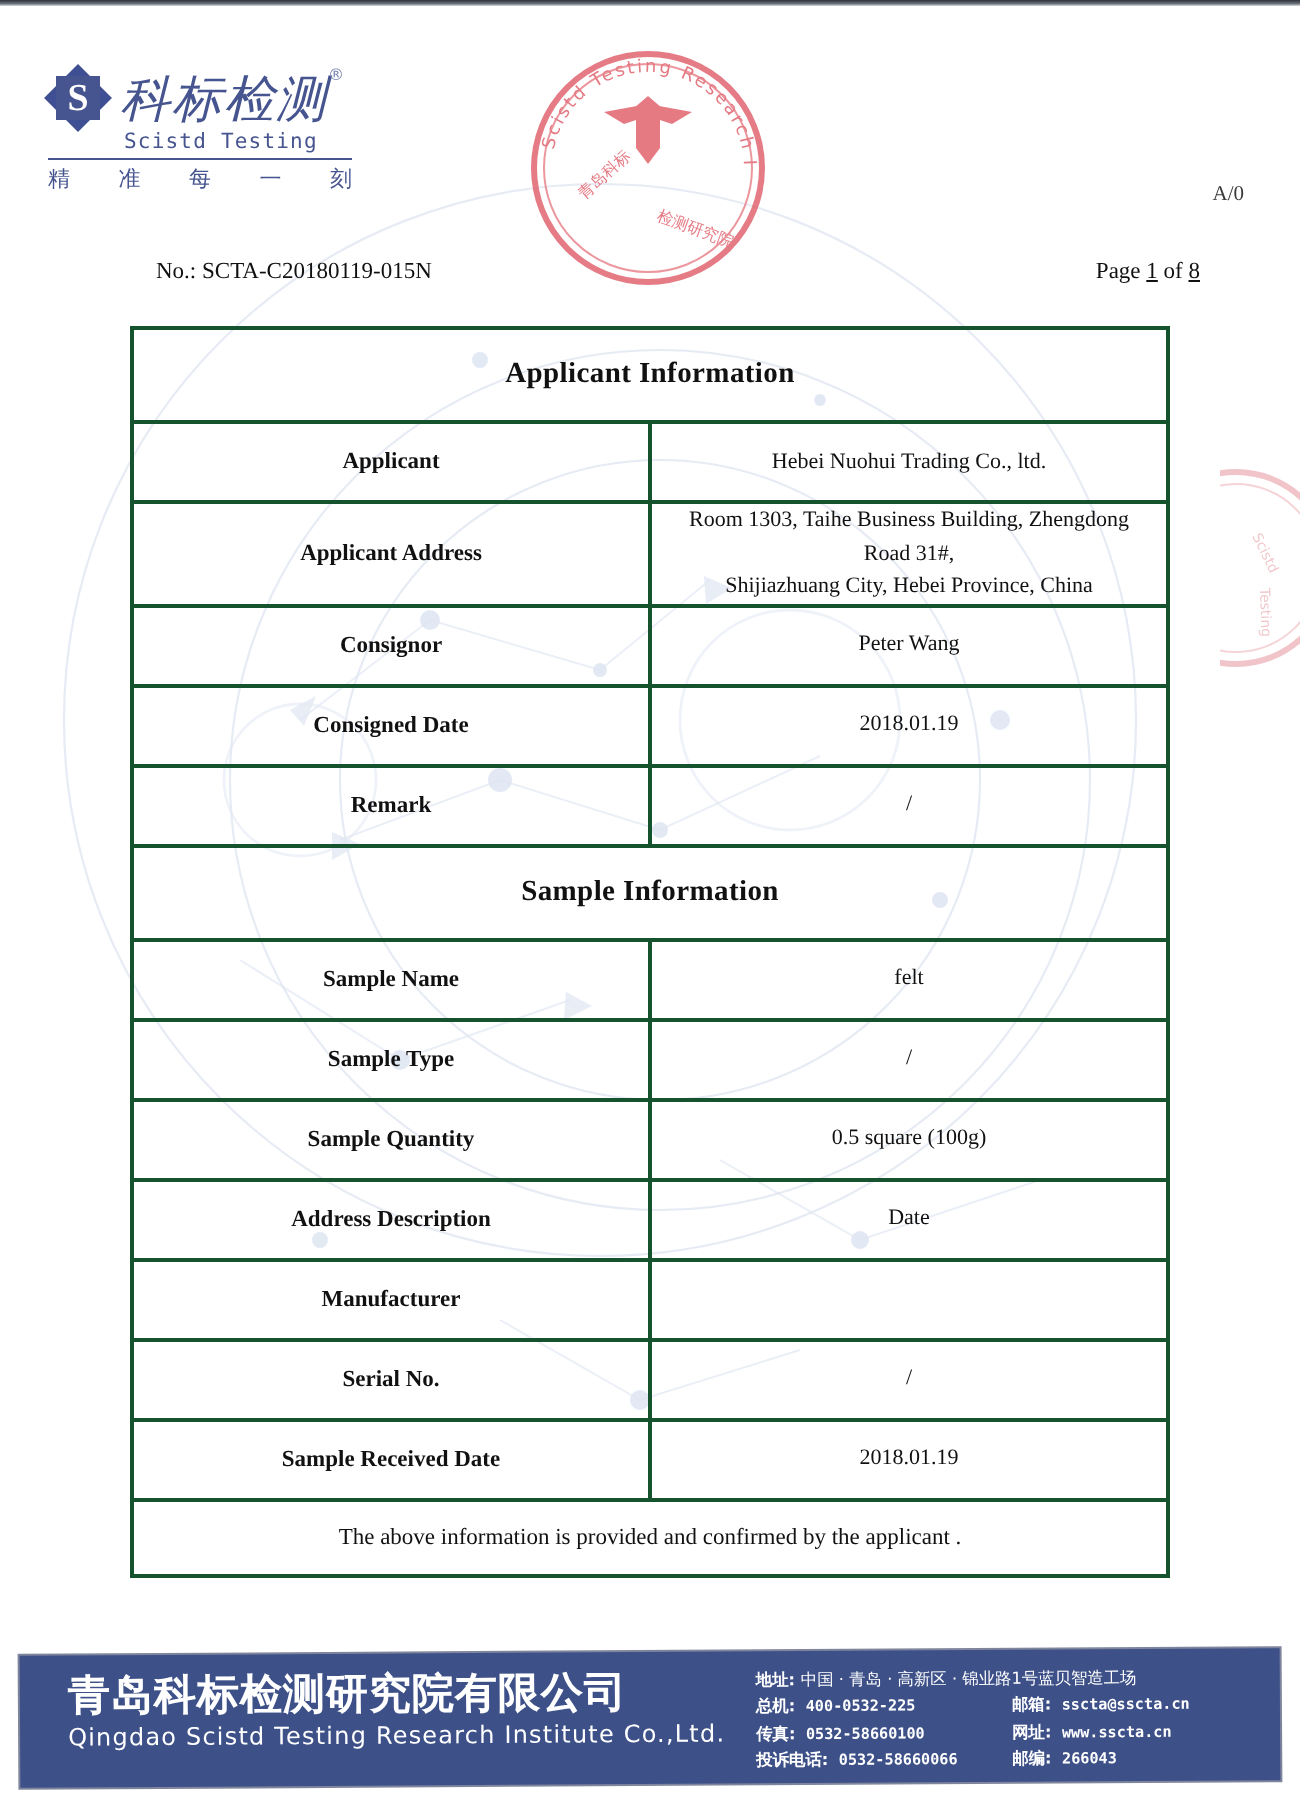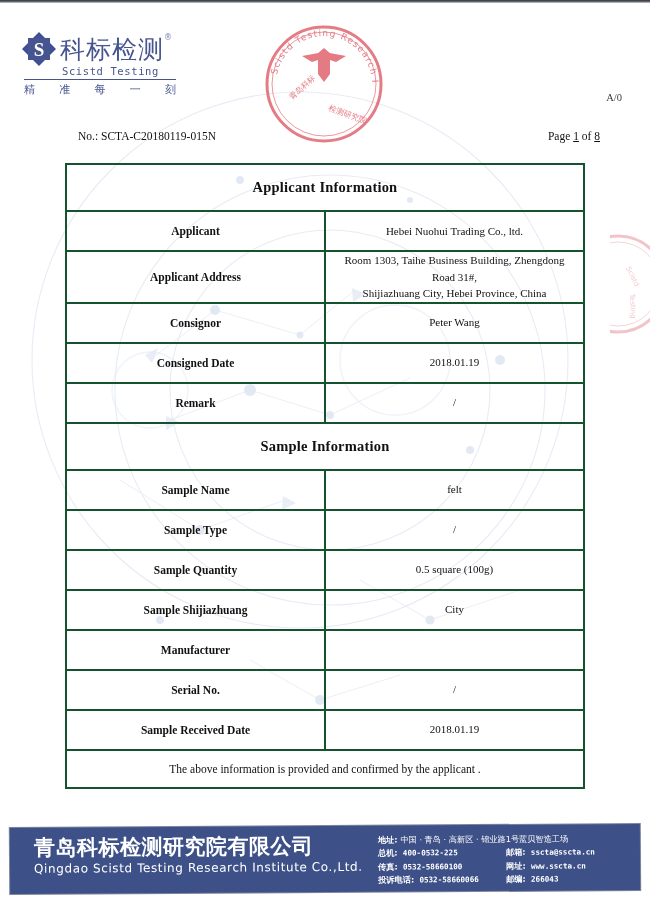--- a/index.html
+++ b/index.html
@@ -86,20 +86,21 @@
     font-weight: bold;
     line-height: 1;
   }
   .logo-cn {
     font-family: "DejaVu Sans", sans-serif;
     font-size: 25px;
     color: #46548f;
     letter-spacing: 1px;
     line-height: 1;
     position: relative;
+    font-style: italic;
   }
   .logo-reg {
     position: absolute;
     top: -3px; right: -9px;
     font-size: 8px;
     color: #7a84b4;
   }
   .logo-en {
     margin-left: 38px;
     margin-top: 1px;
@@ -429,22 +430,22 @@
       </tr>
       <tr>
         <td class="label">Sample Type</td>
         <td class="value slash">/</td>
       </tr>
       <tr>
         <td class="label">Sample Quantity</td>
         <td class="value">0.5 square (100g)</td>
       </tr>
       <tr>
-        <td class="label">Sample Shijiazhuang</td>
-        <td class="value">City</td>
+        <td class="label">Address Description</td>
+        <td class="value">Date</td>
       </tr>
       <tr>
         <td class="label">Manufacturer</td>
         <td class="value"></td>
       </tr>
       <tr>
         <td class="label">Serial No.</td>
         <td class="value slash">/</td>
       </tr>
       <tr>

